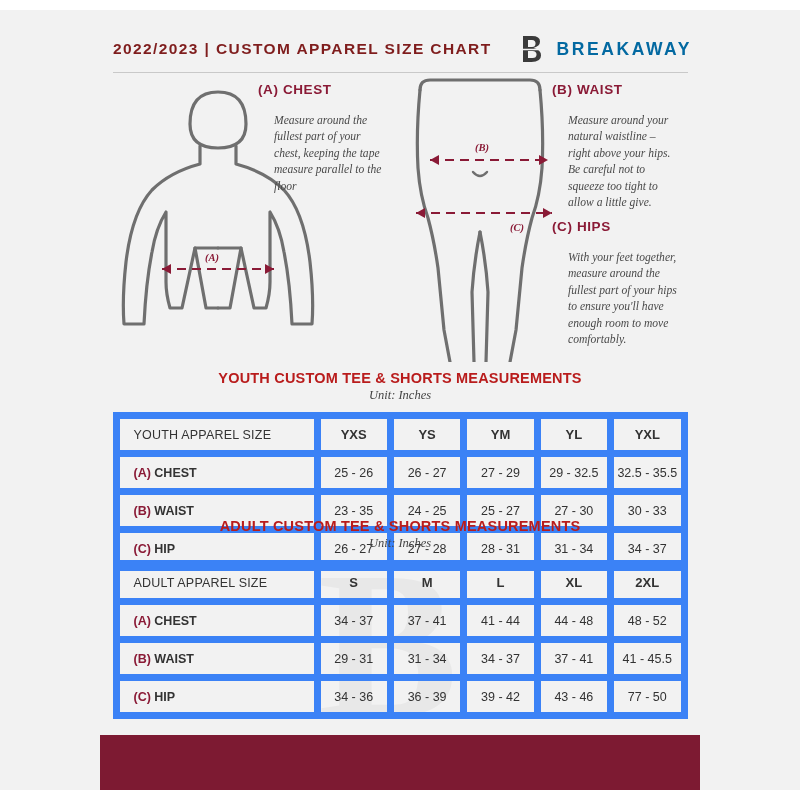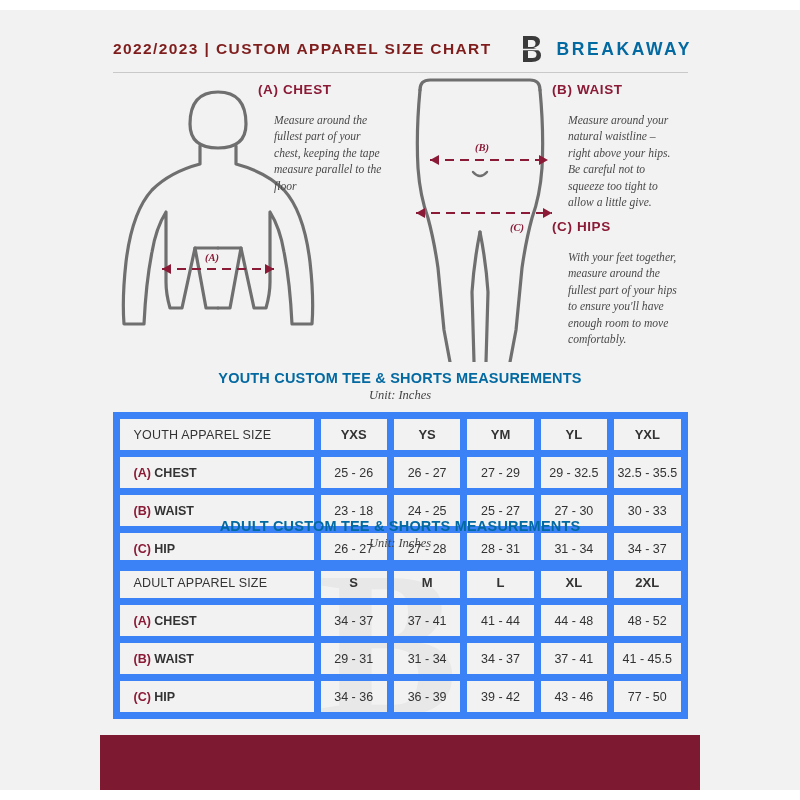--- a/index.html
+++ b/index.html
@@ -122,21 +122,21 @@
   }
   .info-chest { left: 258px; top: 82px; width: 140px; }
   .info-waist { left: 552px; top: 82px; width: 142px; }
   .info-hips  { left: 552px; top: 219px; width: 142px; }
 
   
   .tbl-title {
     text-align: center;
     font-size: 14.5px;
     font-weight: bold;
-    color: #0369a1;
+    color: #b91c1c;
     letter-spacing: 0.2px;
   }
   .tbl-unit {
     text-align: center;
     font-family: "Liberation Serif", serif;
     font-style: italic;
     font-size: 12.5px;
     color: #444;
     margin-top: 2px;
   }
@@ -291,21 +291,21 @@
       <tr>
         <td class="rowhead"><span class="tag">(A)</span> <span>CHEST</span></td>
         <td>25 - 26</td>
         <td>26 - 27</td>
         <td>27 - 29</td>
         <td>29 - 32.5</td>
         <td>32.5 - 35.5</td>
       </tr>
       <tr>
         <td class="rowhead"><span class="tag">(B)</span> <span>WAIST</span></td>
-        <td>23 - 18</td>
+        <td>23 - 35</td>
         <td>24 - 25</td>
         <td>25 - 27</td>
         <td>27 - 30</td>
         <td>30 - 33</td>
       </tr>
       <tr>
         <td class="rowhead"><span class="tag">(C)</span> <span>HIP</span></td>
         <td>26 - 27</td>
         <td>27 - 28</td>
         <td>28 - 31</td>

